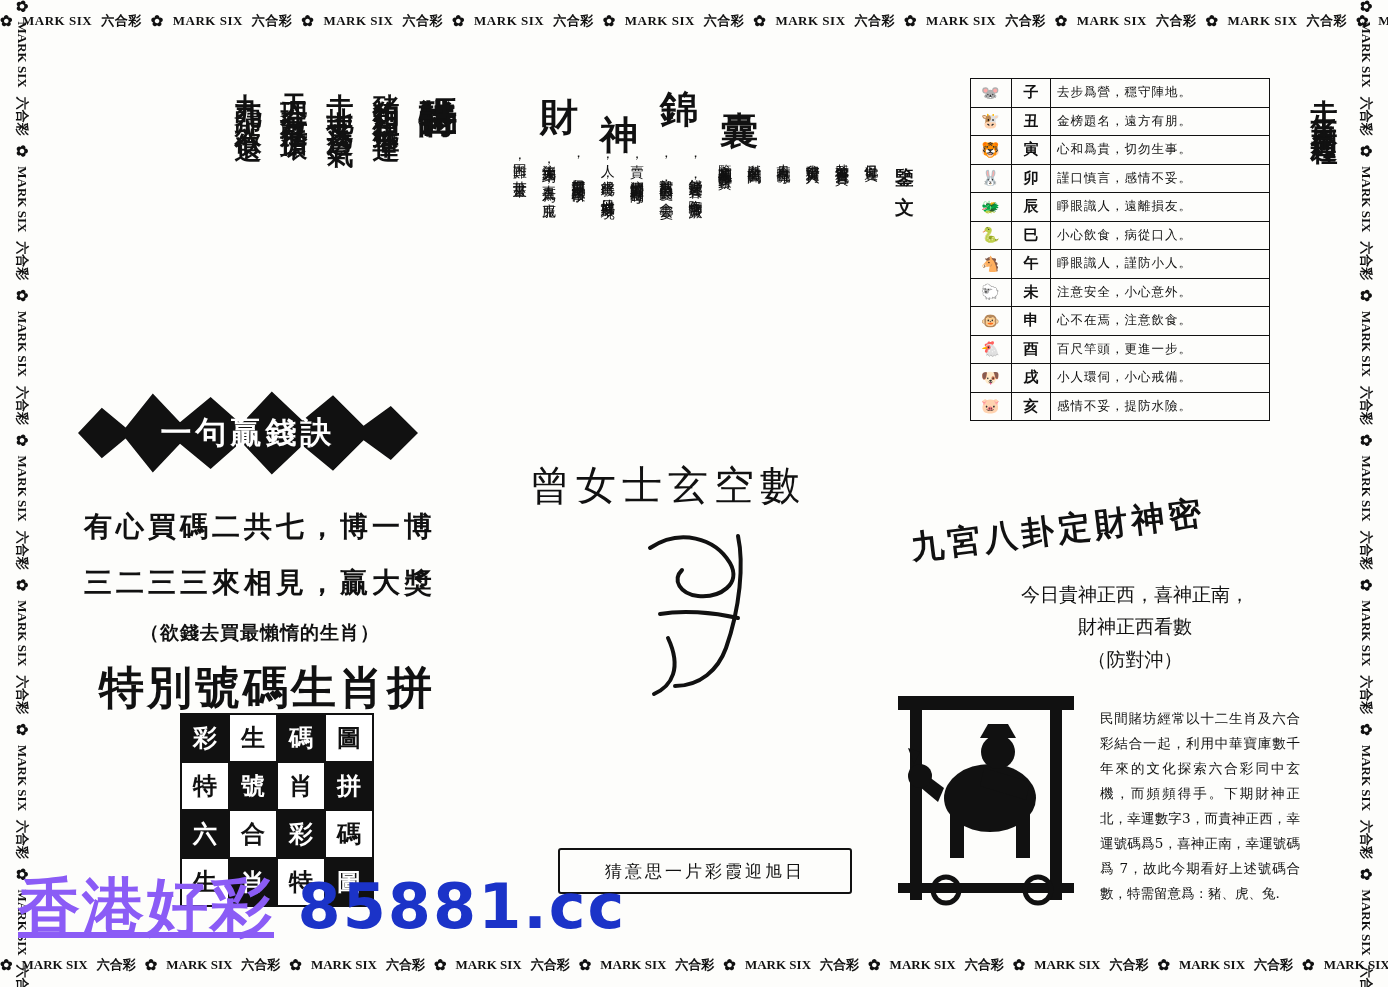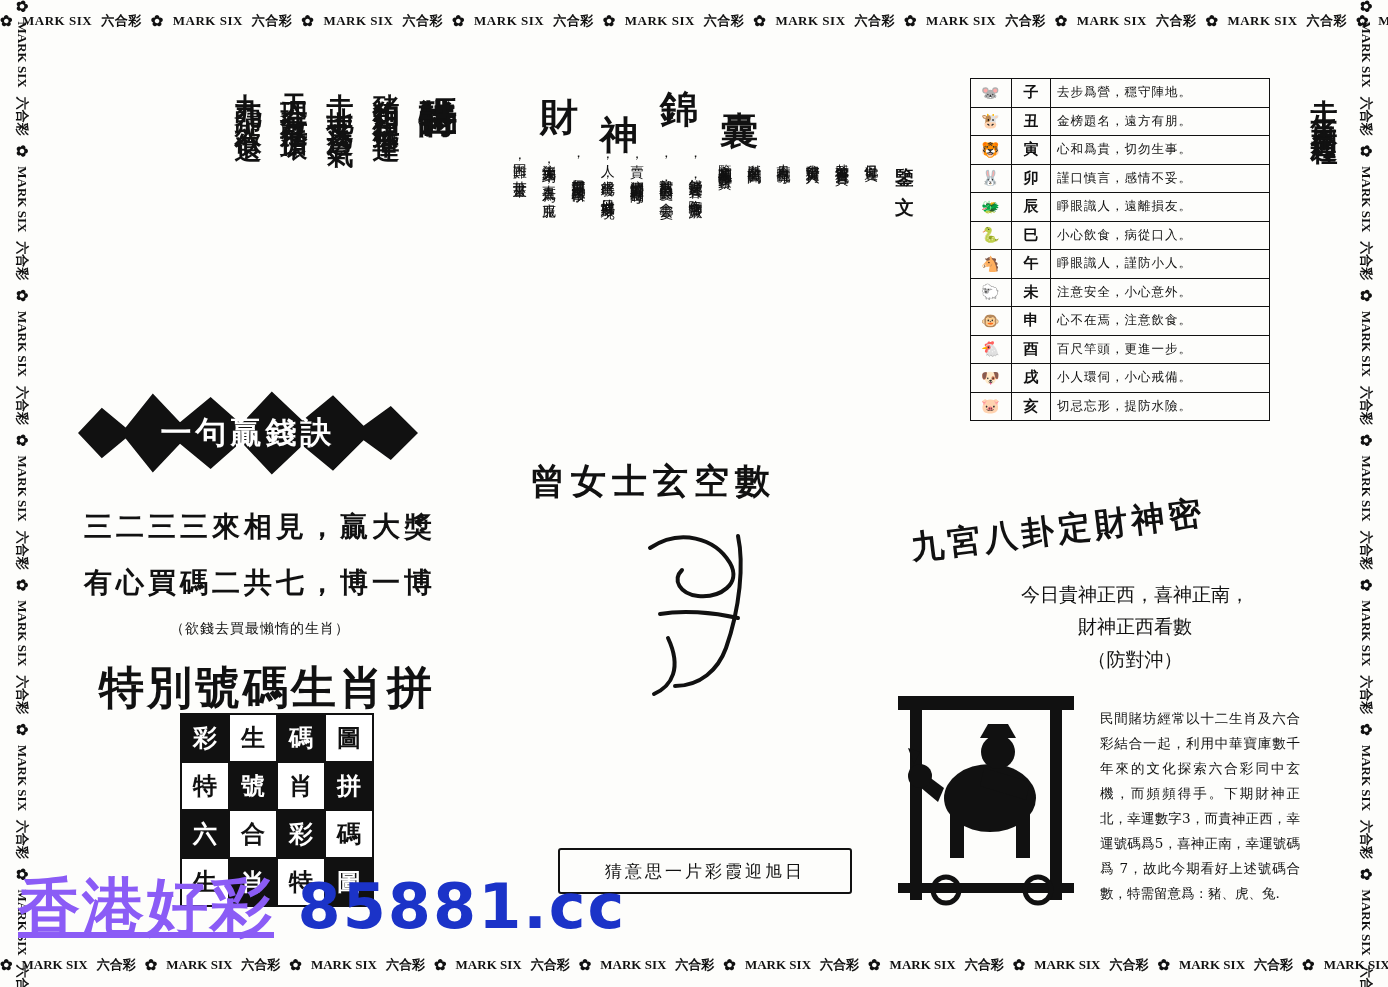--- a/index.html
+++ b/index.html
@@ -46,21 +46,21 @@
 
   .starburst{position:absolute;left:18px;top:330px;width:340px;height:90px;}
   .starburst .sb-bg{position:absolute;inset:0;background:#111;
      clip-path:polygon(0% 50%,7% 22%,14% 44%,22% 6%,30% 38%,39% 10%,48% 40%,57% 4%,66% 36%,75% 8%,84% 42%,92% 20%,100% 50%,92% 80%,84% 58%,75% 92%,66% 64%,57% 96%,48% 60%,39% 90%,30% 62%,22% 94%,14% 56%,7% 78%);}
   .starburst .sb-text{position:absolute;inset:0;display:flex;align-items:center;justify-content:center;
      color:#fff;font-weight:bold;font-size:31px;letter-spacing:4px;font-family:"DejaVu Sans", sans-serif;}
 
   .couplet{position:absolute;left:10px;top:450px;width:380px;text-align:center;}
   .couplet div{font-size:28px;font-weight:bold;font-family:"DejaVu Serif", serif;
      letter-spacing:4px;margin-bottom:18px;}
-  .couplet .note{font-size:14px;font-weight:normal;letter-spacing:1px;}
+  .couplet .note{font-size:19px;font-weight:bold;letter-spacing:1px;}
 
   .banner-title{position:absolute;left:22px;top:600px;width:370px;text-align:center;
      font-size:45px;font-weight:bold;letter-spacing:3px;font-family:"DejaVu Sans", sans-serif;}
 
   .puzzle{position:absolute;left:120px;top:655px;width:190px;height:190px;
      display:grid;grid-template-columns:repeat(4,1fr);grid-template-rows:repeat(4,1fr);
      border:2px solid #111;background:#111;gap:2px;}
   .puzzle div{background:#fff;display:flex;align-items:center;justify-content:center;
      font-size:24px;font-weight:bold;color:#111;font-family:"DejaVu Serif", serif;}
   .puzzle div.inv{background:#111;color:#fff;}
@@ -72,21 +72,21 @@
   .caishen-title span:nth-child(1){position:relative;top:4px;}
   .caishen-title span:nth-child(2){position:relative;top:22px;}
   .caishen-title span:nth-child(3){position:relative;top:-4px;}
   .caishen-title span:nth-child(4){position:relative;top:18px;}
 
   .essay{position:absolute;left:10px;top:95px;display:flex;flex-direction:row-reverse;gap:9px;}
   .essay .eline{writing-mode:vertical-rl;text-orientation:upright;font-size:14px;
      line-height:1.45;font-family:"DejaVu Serif", serif;letter-spacing:1px;}
   .essay .ehead{font-size:19px;font-weight:bold;letter-spacing:3px;}
 
-  .xuankong{position:absolute;left:30px;top:400px;font-size:35px;font-weight:bold;
+  .xuankong{position:absolute;left:30px;top:400px;font-size:40px;font-weight:normal;
      letter-spacing:6px;font-family:"DejaVu Serif", serif;}
 
   .glyph{position:absolute;left:120px;top:460px;width:170px;height:180px;}
 
   .riddle{position:absolute;left:10px;top:790px;width:290px;height:42px;
      border:2px solid #111;border-radius:3px;display:flex;align-items:center;
      justify-content:center;font-size:17px;letter-spacing:3px;font-family:"DejaVu Serif", serif;margin-left:48px;}
 
   
   .col-right{position:absolute;left:960px;top:58px;width:390px;height:900px;}
@@ -251,22 +251,22 @@
         <div class="poem-line">十二地支爲透一氣</div>
         <div class="poem-line">豬狗相親任率連</div>
       </div>
 
     <div class="starburst">
       <div class="sb-bg"></div>
       <div class="sb-text">一句贏錢訣</div>
     </div>
 
     <div class="couplet">
+      <div>有心買碼二共七，博一博</div>
       <div>三二三三來相見，贏大獎</div>
-      <div>有心買碼二共七，博一博</div>
       <div class="note">（欲錢去買最懶惰的生肖）</div>
     </div>
 
     <div class="banner-title">特別號碼生肖拼圖</div>
     <div class="puzzle" id="puzzle-grid">
         <div class="inv">彩</div>
         <div>生</div>
         <div class="inv">碼</div>
         <div>圖</div>
         <div>特</div>
@@ -371,21 +371,21 @@
             <td class="ph">百尺竿頭，更進一步。</td>
           </tr>
           <tr>
             <td class="ic">🐶</td>
             <td class="br">戌</td>
             <td class="ph">小人環伺，小心戒備。</td>
           </tr>
           <tr>
             <td class="ic">🐷</td>
             <td class="br">亥</td>
-            <td class="ph">切忌忘形，提防水險。</td>
+            <td class="ph">感情不妥，提防水險。</td>
           </tr>
         </tbody>
     </table>
 
     <div class="bagua-title">九宮八卦定財神密</div>
     <div class="luck-lines" id="luck-lines">
         <div>今日貴神正西，喜神正南，</div>
         <div>財神正西看數</div>
         <div>（防對沖）</div>
       </div>

